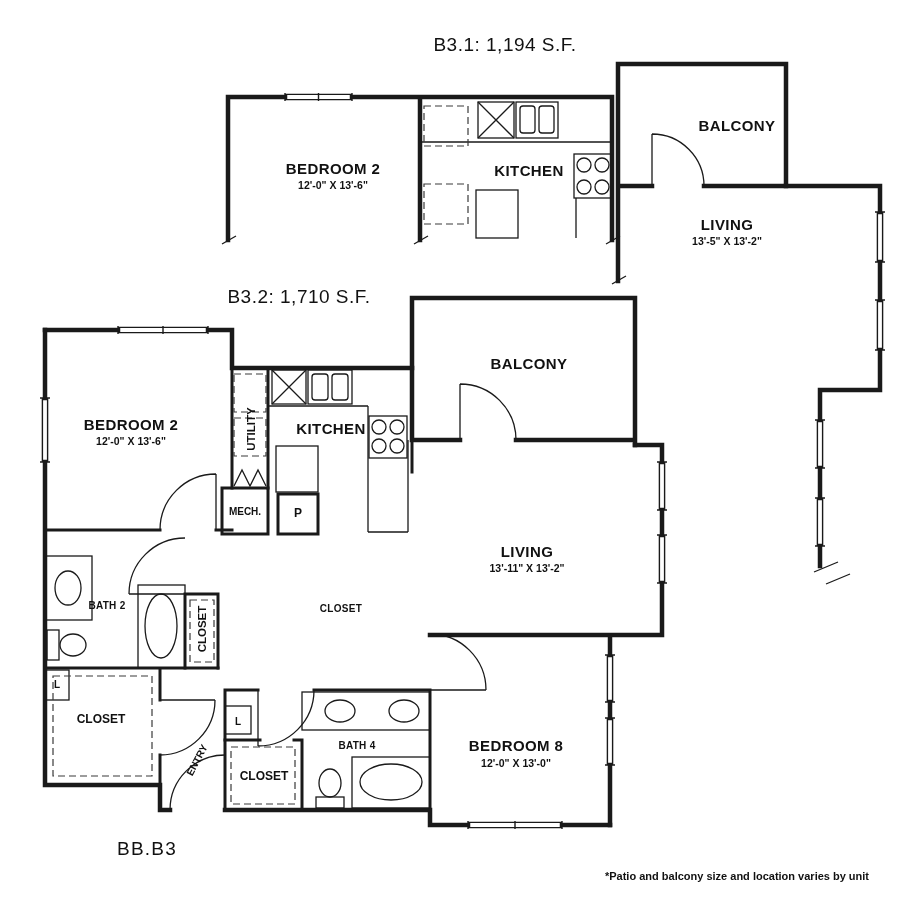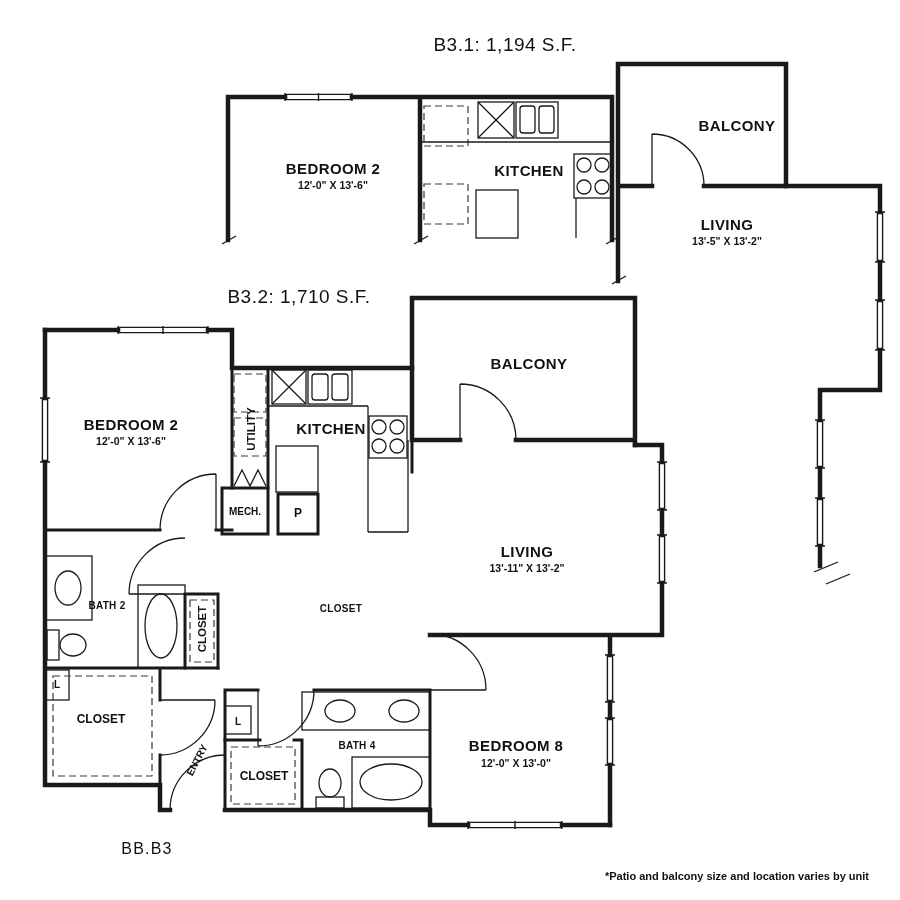--- a/index.html
+++ b/index.html
@@ -14,21 +14,21 @@
   .lbl{position:absolute;transform:translate(-50%,-50%);white-space:nowrap;color:#111;}
   .title{font-size:19px;letter-spacing:.5px;}
   .room{font-size:15px;font-weight:bold;letter-spacing:.4px;}
   .room14{font-size:10px;font-weight:bold;letter-spacing:.3px;}
   .dims{font-size:10.5px;font-weight:bold;}
   .sm12{font-size:12px;font-weight:bold;}
   .sm11{font-size:11.5px;font-weight:bold;}
   .tiny{font-size:10px;font-weight:bold;}
   .vert{transform:translate(-50%,-50%) rotate(-90deg);}
   .entryrot{transform:translate(-50%,-50%) rotate(-62deg);}
-  .footer{font-size:16px;letter-spacing:1.2px;}
+  .footer{font-size:19px;letter-spacing:1.2px;}
   .footnote{font-size:11px;font-weight:bold;}
 </style>
 </head>
 <body>
 
 <div id="canvas">
 
   <svg width="900" height="900" viewBox="0 0 900 900">
 
     <g>

